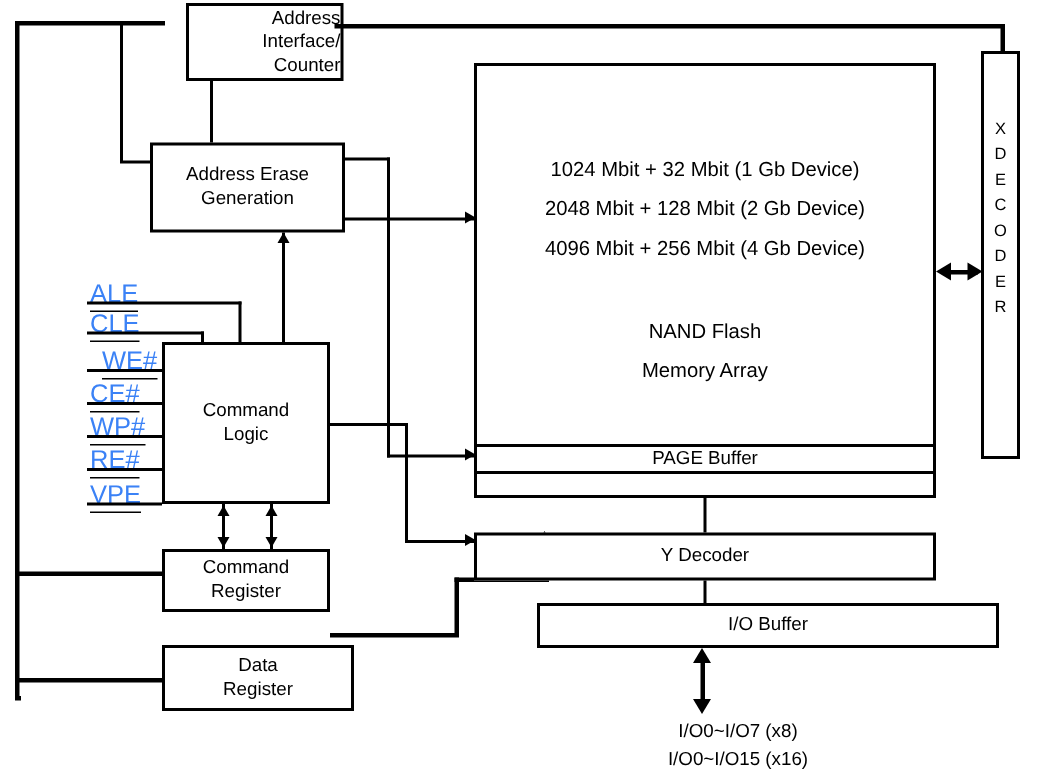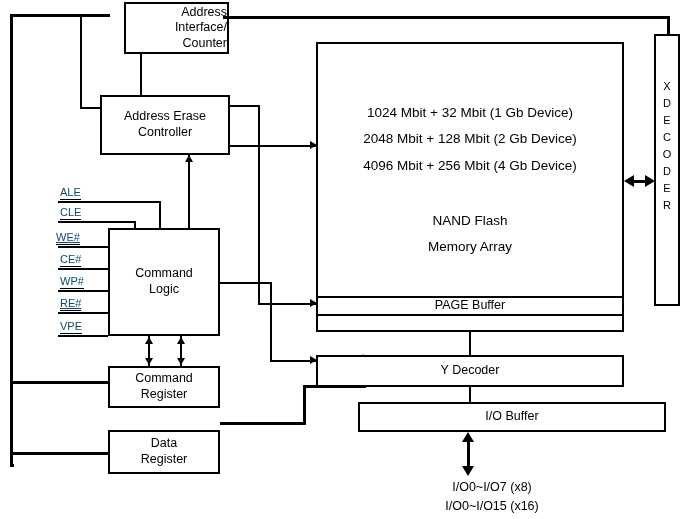--- a/index.html
+++ b/index.html
@@ -38,22 +38,22 @@
     display: block;
   }
   .bigbox {
     position: absolute;
     box-sizing: border-box;
     border: 2px solid #000000;
     background: #ffffff;
   }
   .label {
     position: absolute;
-    font-size: 11px;
-    color: #0c4a6e;
+    font-size: 17px;
+    color: #3b82f6;
     white-space: nowrap;
   }
   .label.under {
     border-bottom: 1.5px solid #000000;
     padding-bottom: 1px;
   }
   .hline {
     position: absolute;
     background: #000000;
     height: 2px;
@@ -185,38 +185,38 @@
 
   <div class="hline thick" style="left:223px; top:16px; width:447px;"></div>
   <div class="vline thick" style="left:667px; top:16px; height:20px;"></div>
 
   <div class="vline" style="left:140px; top:54px; height:44px;"></div>
   <div class="arrow down" style="left:135px; top:96px;"></div>
 
   <div class="box" style="left:100px; top:95px; width:130px; height:60px;">
     <span class="lines">
       <span>Address Erase</span>
-      <span>Controller</span>
+      <span>Generation</span>
     </span>
   </div>
 
   <div class="hline" style="left:230px; top:105px; width:30px;"></div>
   <div class="vline" style="left:258px; top:105px; height:200px;"></div>
   <div class="hline" style="left:258px; top:303px; width:58px;"></div>
   <div class="arrow sm right" style="left:310px; top:299px;"></div>
 
   <div class="hline" style="left:230px; top:145px; width:86px;"></div>
   <div class="arrow sm right" style="left:310px; top:141px;"></div>
 
   <div class="vline" style="left:188px; top:155px; height:73px;"></div>
   <div class="arrow sm up" style="left:185px; top:155px;"></div>
 
   <div class="label under" style="left:60px; top:186px;">ALE</div>
   <div class="label under" style="left:60px; top:206px;">CLE</div>
-  <div class="label under" style="left:56px; top:231px;text-decoration:underline;">WE#</div>
+  <div class="label under" style="left:68px; top:231px;text-decoration:underline;">WE#</div>
   <div class="label under" style="left:60px; top:253px;">CE#</div>
   <div class="label under" style="left:60px; top:275px;">WP#</div>
   <div class="label under" style="left:60px; top:297px;text-decoration:underline;">RE#</div>
   <div class="label under" style="left:60px; top:320px;">VPE</div>
 
   <div class="hline" style="left:58px; top:201px; width:103px;"></div>
   <div class="vline" style="left:159px; top:201px; height:27px;"></div>
   <div class="hline" style="left:58px; top:221px; width:78px;"></div>
   <div class="vline" style="left:134px; top:221px; height:7px;"></div>
 
@@ -245,21 +245,21 @@
   <div class="arrow sm down" style="left:177px; top:358px;"></div>
   <div class="arrow sm up" style="left:177px; top:337px;"></div>
 
   <div class="box" style="left:108px; top:366px; width:112px; height:42px;">
     <span class="lines">
       <span>Command</span>
       <span>Register</span>
     </span>
   </div>
 
-  <div class="box" style="left:108px; top:430px; width:112px; height:44px;">
+  <div class="box" style="left:108px; top:430px; width:128px; height:44px;">
     <span class="lines">
       <span>Data</span>
       <span>Register</span>
     </span>
   </div>
 
   <div class="hline thick" style="left:220px; top:422px; width:86px;"></div>
   <div class="vline thick" style="left:303px; top:385px; height:38px;"></div>
   <div class="hline thick" style="left:303px; top:385px; width:63px;"></div>
   <div class="vline thick" style="left:363px; top:362px; height:24px;"></div>

